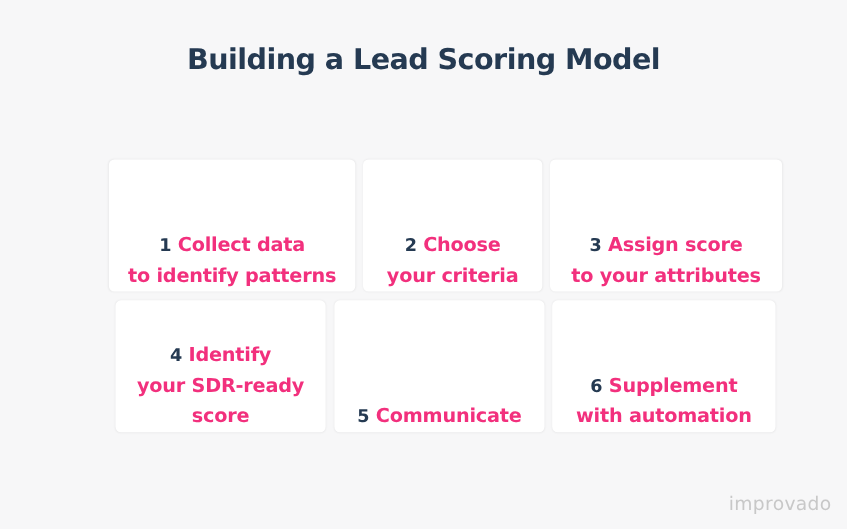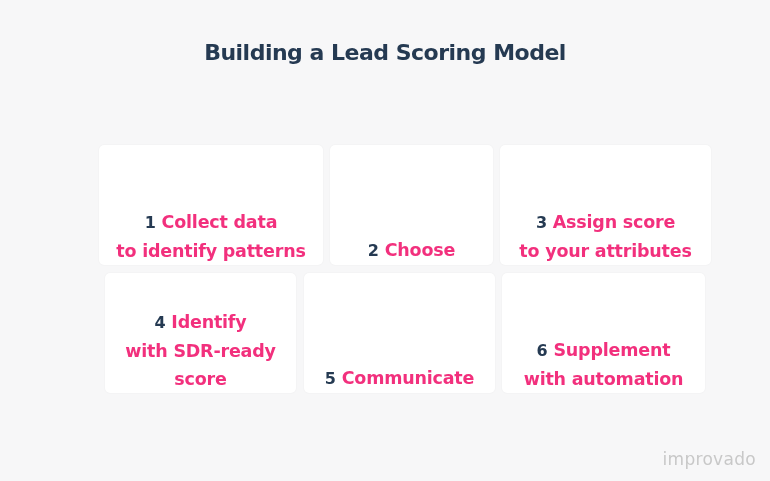--- a/index.html
+++ b/index.html
@@ -3,21 +3,21 @@
 <meta charset="utf-8">
 <style>
   html, body { margin:0; padding:0; }
   body {
     width:770px; height:481px; position:relative; overflow:hidden;
     background:#f7f7f8;
     font-family:"DejaVu Sans","Liberation Sans",sans-serif;
   }
   .title {
     position:absolute; left:0; top:40px; width:770px; text-align:center;
-    font-size:22px; font-weight:bold; color:#253a52; letter-spacing:-0.5px;
+    font-size:26px; font-weight:bold; color:#253a52; letter-spacing:-0.5px;
   }
   .card {
     position:absolute; background:#ffffff; border-radius:5px;
     box-shadow:0 0 2px rgba(0,0,0,0.06);
     display:flex; align-items:flex-end; justify-content:center; text-align:center;
   }
   .card .txt {
     font-size:17.5px; font-weight:bold; line-height:28px; color:#f2307d; letter-spacing:-0.2px;
   }
   .card .num { color:#253a52; font-size:16px; }
@@ -37,36 +37,37 @@
     <span class="num">1</span>
     <span>Collect data</span><br>
     <span>to identify patterns</span>
   </div>
 </div>
 
 <div class="card" style="left:330px;top:145px;width:163px;height:120px;">
   <div class="txt">
     <span class="num">2</span>
     <span>Choose</span><br>
+    <span>your criteria</span>
   </div>
 </div>
 
 <div class="card" style="left:500px;top:145px;width:211px;height:120px;">
   <div class="txt">
     <span class="num">3</span>
     <span>Assign score</span><br>
     <span>to your attributes</span>
   </div>
 </div>
 
 <div class="card" style="left:105px;top:273px;width:191px;height:120px;">
   <div class="txt">
     <span class="num">4</span>
     <span>Identify</span><br>
-    <span>with SDR-ready</span><br>
+    <span>your SDR-ready</span><br>
     <span>score</span>
   </div>
 </div>
 
 <div class="card" style="left:304px;top:273px;width:191px;height:120px;">
   <div class="txt">
     <span class="num">5</span>
     <span>Communicate</span><br>
   </div>
 </div>

